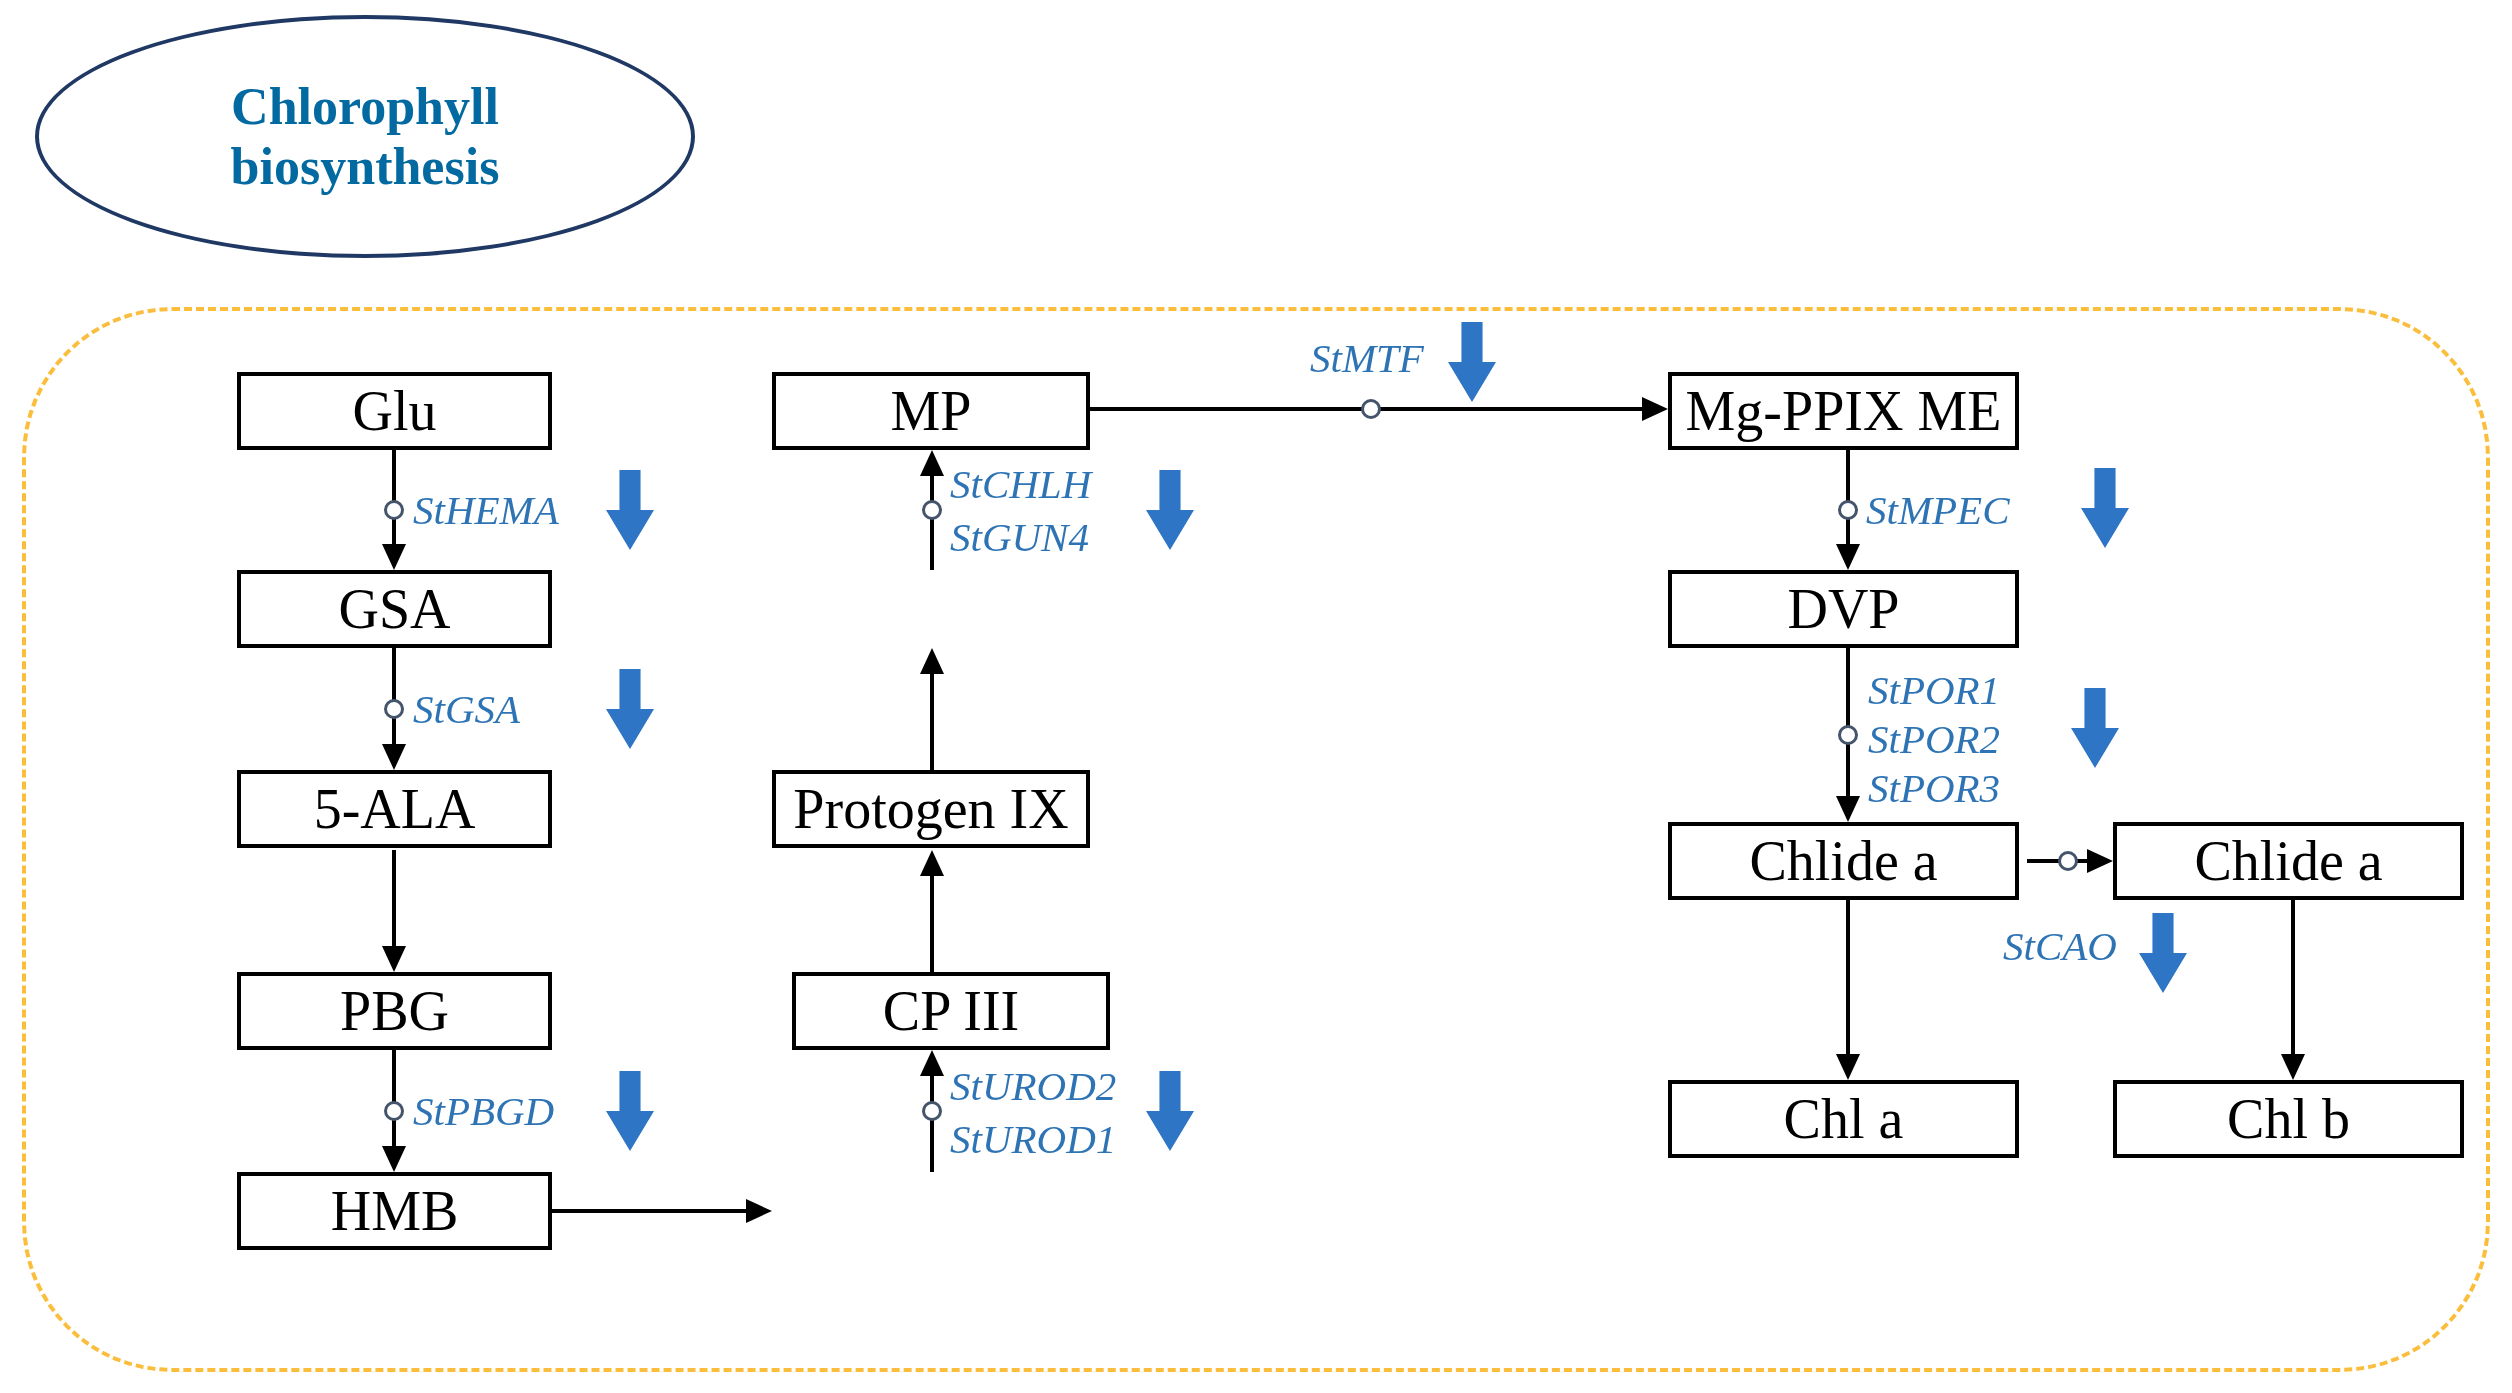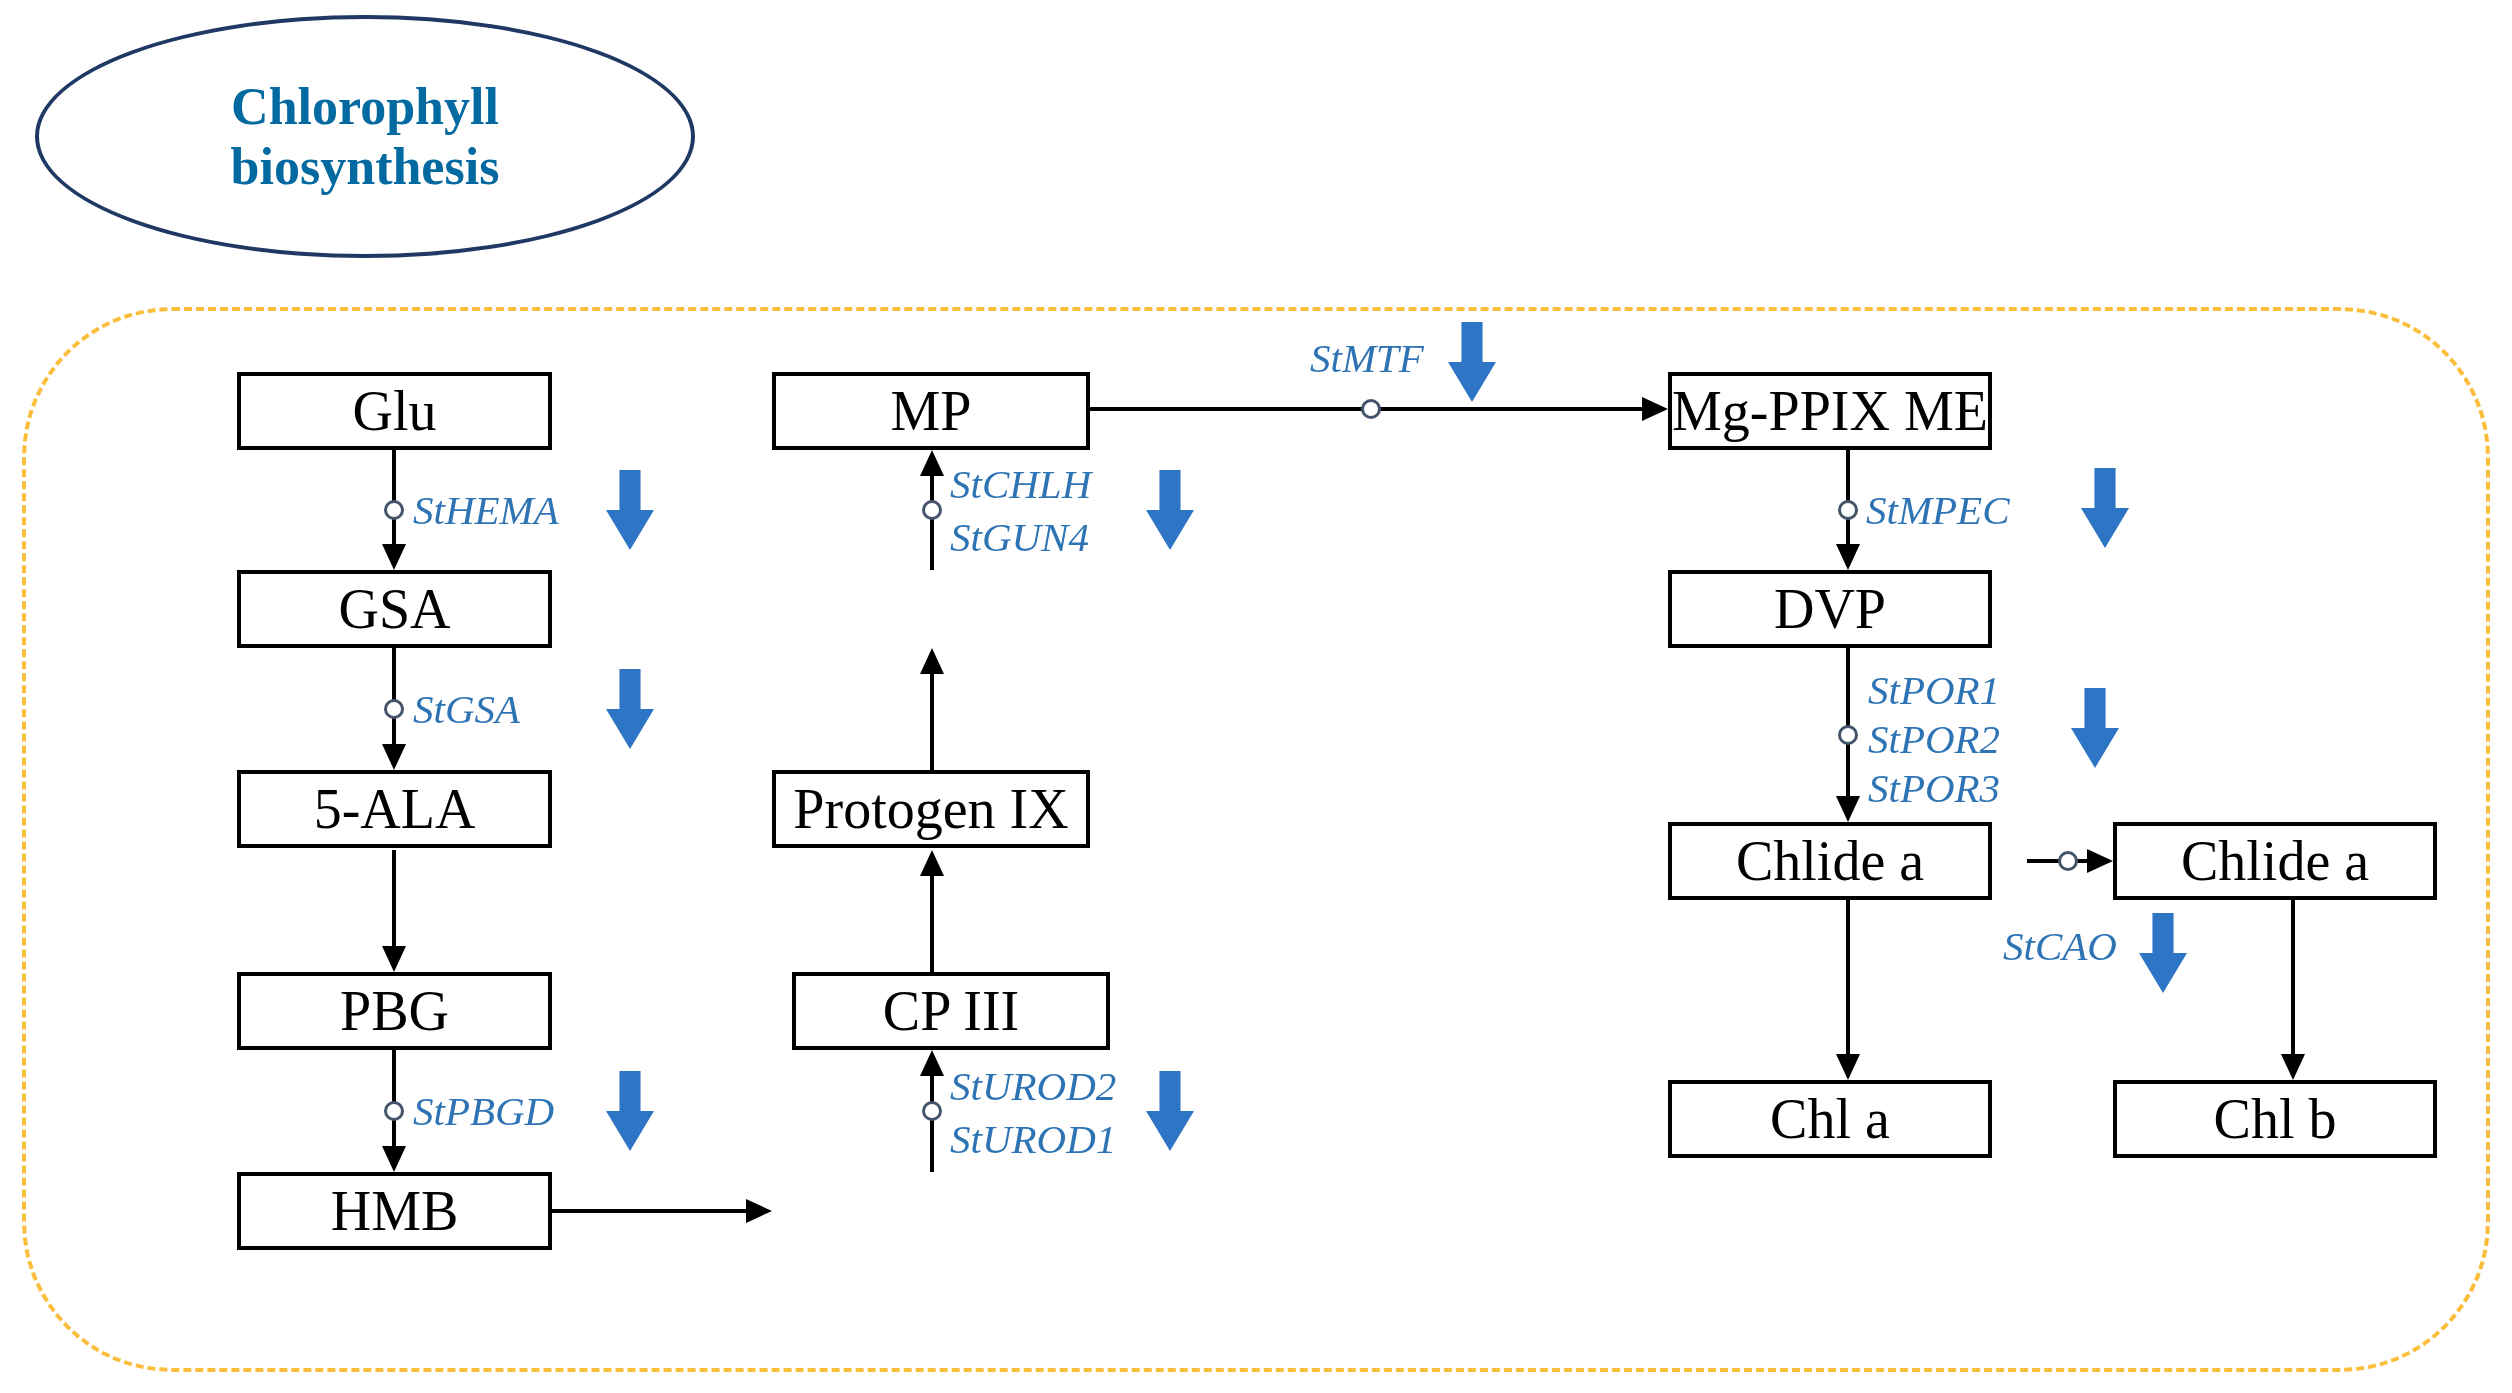--- a/index.html
+++ b/index.html
@@ -26,21 +26,21 @@
   }
   .panel{
     position:absolute;left:22px;top:307px;width:2468px;height:1065px;
     border:4px dashed var(--dashed-border);border-radius:150px;box-sizing:border-box;
   }
   .node{
     position:absolute;height:78px;border:4px solid var(--node-border);background:#ffffff;
     box-sizing:border-box;display:flex;align-items:center;justify-content:center;
     font-size:56px;color:#000;white-space:nowrap;
   }
-  .w1{width:315px;} .w2{width:318px;} .w3{width:324px;}
+  .w1{width:315px;} .w2{width:318px;} .w3{width:351px;}
   .vline{position:absolute;width:4px;background:#000;}
   .hline{position:absolute;height:4px;background:#000;}
   .ah-down{position:absolute;width:0;height:0;border-left:12px solid transparent;border-right:12px solid transparent;border-top:26px solid #000;}
   .ah-up{position:absolute;width:0;height:0;border-left:12px solid transparent;border-right:12px solid transparent;border-bottom:26px solid #000;}
   .ah-right{position:absolute;width:0;height:0;border-top:12px solid transparent;border-bottom:12px solid transparent;border-left:26px solid #000;}
   .jcircle{
     position:absolute;width:20px;height:20px;border:3px solid var(--junction-stroke);
     background:#fff;border-radius:50%;box-sizing:border-box;
   }
   .gene{

